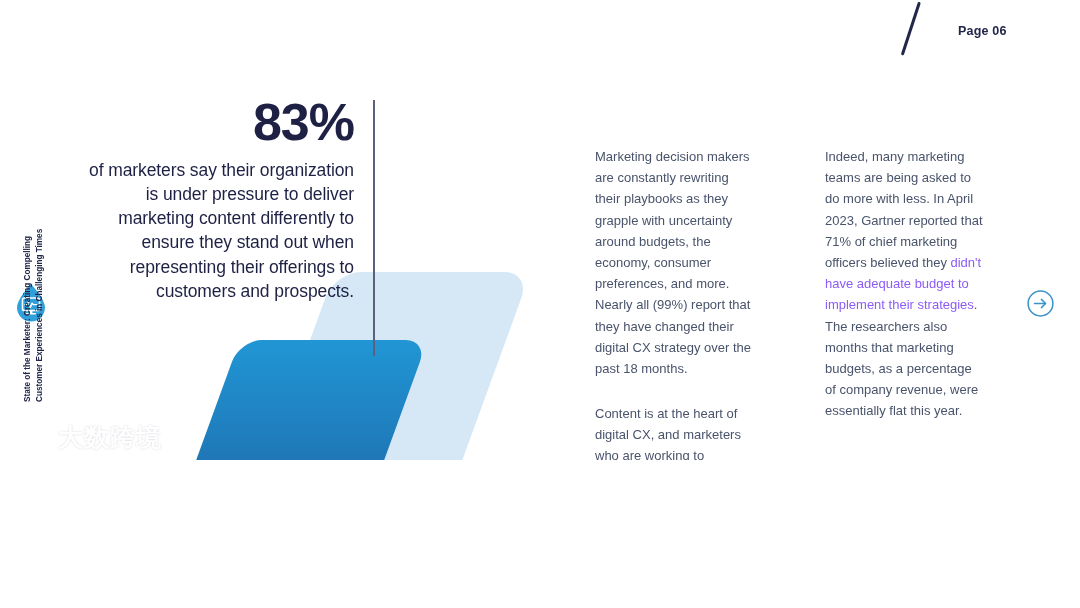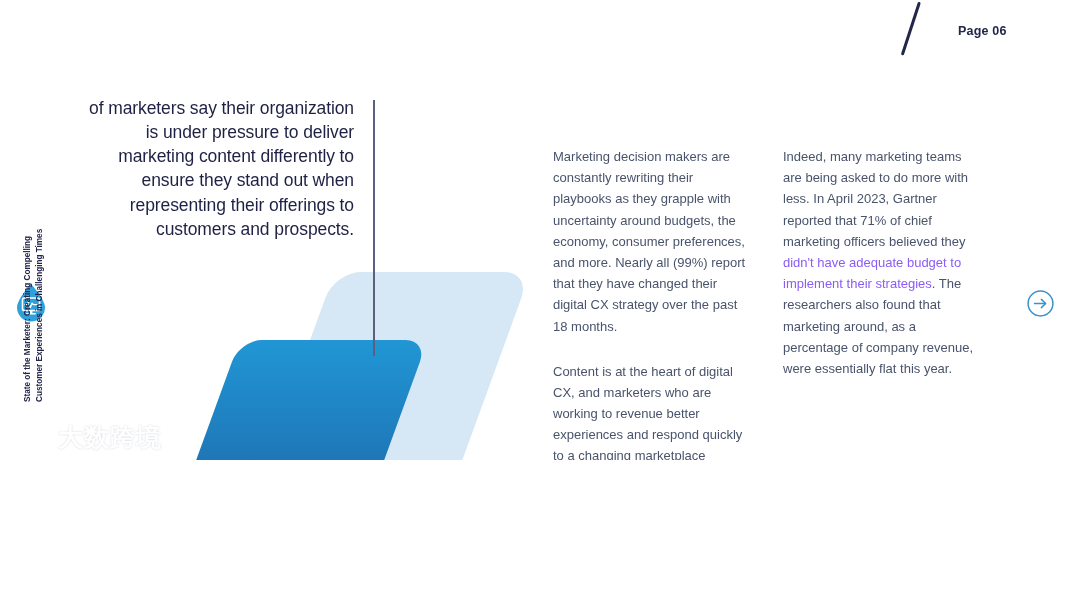--- a/index.html
+++ b/index.html
@@ -106,20 +106,21 @@
   .columns {
     position: absolute;
     left: 553px;
     top: 146px;
     width: 430px;
     display: flex;
     gap: 30px;
   }
   .col {
     width: 200px;
+    margin-left: 42px;
   }
   .col p {
     margin: 0 0 24px 0;
     font-size: 13px;
     line-height: 1.63;
     color: #49536b;
   }
   .col p:last-child { margin-bottom: 0; }
   .inline-link {
     color: #8b5cf6;
@@ -200,31 +201,32 @@
 
   <div class="shape-back"></div>
   <div class="shape-front"></div>
 
   <div class="page-marker">
     <div class="slash"></div>
     <div class="page-num">Page 06</div>
   </div>
 
   <div class="headline">
+    <p class="stat">83%</p>
     <p class="stat-desc">of marketers say their organization is under pressure to deliver marketing content differently to ensure they stand out when representing their offerings to customers and prospects.</p>
   </div>
   <div class="headline-rule"></div>
 
   <div class="columns">
     <div class="col">
       <p>Marketing decision makers are constantly rewriting their playbooks as they grapple with uncertainty around budgets, the economy, consumer preferences, and more. Nearly all (99%) report that they have changed their digital CX strategy over the past 18 months.</p>
       <p>Content is at the heart of digital CX, and marketers who are working to revenue better experiences and respond quickly to a changing marketplace understand they can't keep doing the things they have done in</p>
     </div>
     <div class="col">
-      <p><span>Indeed, many marketing teams are being asked to do more with less. In April 2023, Gartner reported that 71% of chief marketing officers believed they </span><a class="inline-link">didn't have adequate budget to implement their strategies</a><span>. The researchers also found that marketing around, as a percentage of company revenue, were essentially flat this year.</span></p>
+      <p><span>Indeed, many marketing teams are being asked to do more with less. In April 2023, Gartner reported that 71% of chief marketing officers believed they </span><a class="inline-link">didn't have adequate budget to implement their strategies</a><span>. The researchers also months that marketing budgets, as a percentage of company revenue, were essentially flat this year.</span></p>
     </div>
   </div>
 
   <div class="droplet-badge">
     <svg width="34" height="40" viewBox="0 0 34 40" xmlns="http://www.w3.org/2000/svg">
       <path d="M17 1 C17 1 3 16 3 24.5 C3 32.3 9.3 38.5 17 38.5 C24.7 38.5 31 32.3 31 24.5 C31 16 17 1 17 1 Z" fill="#30a0da"></path>
       <rect x="8.5" y="15" width="17" height="12.5" rx="1.8" fill="none" stroke="#ffffff" stroke-width="1.6"></rect>
       <path d="M11 21.6 L13 21.6 L14.4 18.6 L16.3 24.4 L18 20.2 L19.3 21.6 L23 21.6" fill="none" stroke="#ffffff" stroke-width="1.4" stroke-linejoin="round" stroke-linecap="round"></path>
       <rect x="15.6" y="27.5" width="2.8" height="2.6" fill="#ffffff"></rect>
       <rect x="12" y="30" width="10" height="1.6" rx="0.8" fill="#ffffff"></rect>

